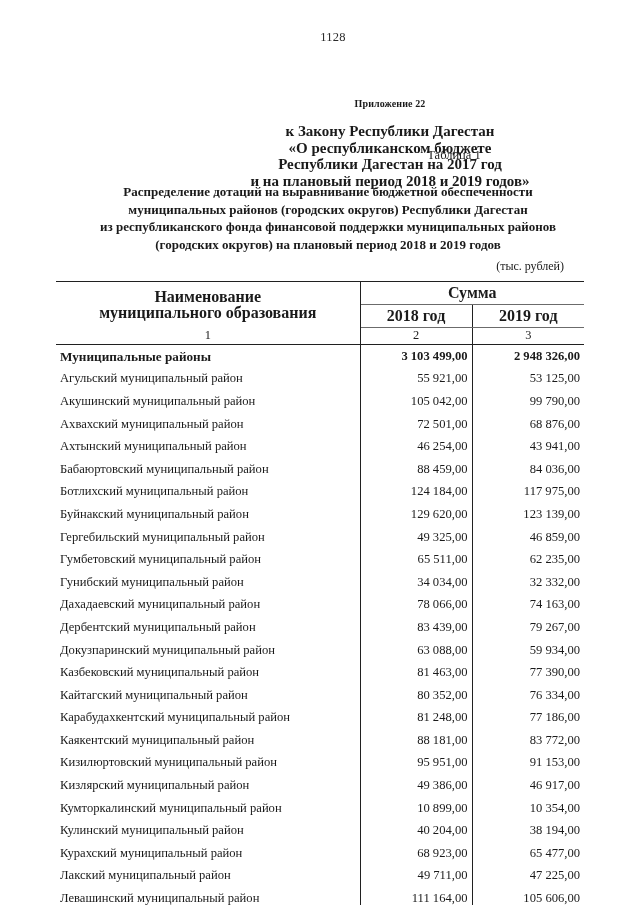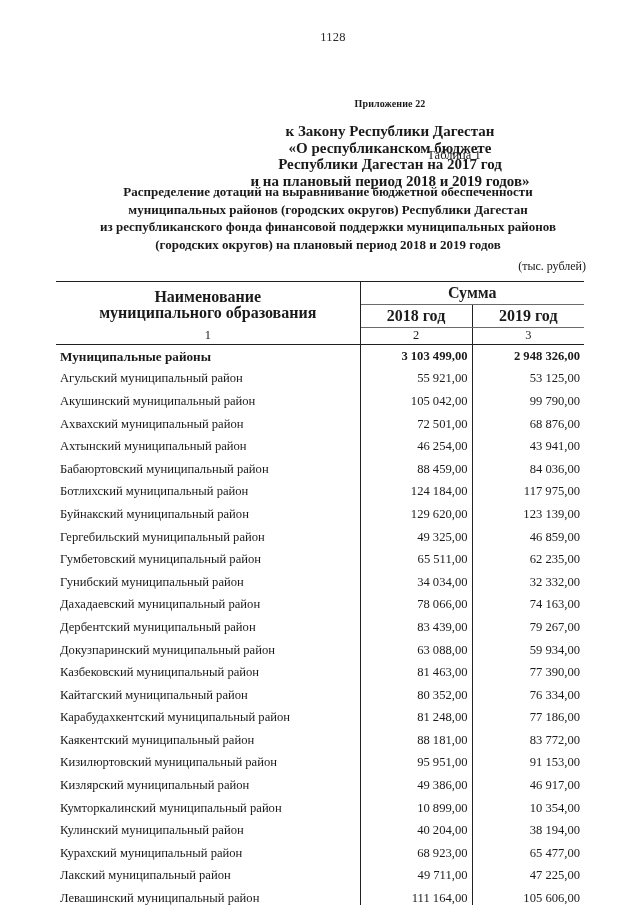--- a/index.html
+++ b/index.html
@@ -82,21 +82,21 @@
   }
   .doc-title div { white-space: nowrap; padding-left: 16px; }
 
   
   .units {
     position: absolute;
     top: 259px;
     left: 0;
     width: 640px;
     text-align: right;
-    padding-right: 54px;
+    padding-right: 76px;
     box-sizing: border-box;
     font-size: 12px;
   }
 
   
   .tbl-wrap {
     position: absolute;
     top: 281px;
     left: 56px;
     width: 528px;

